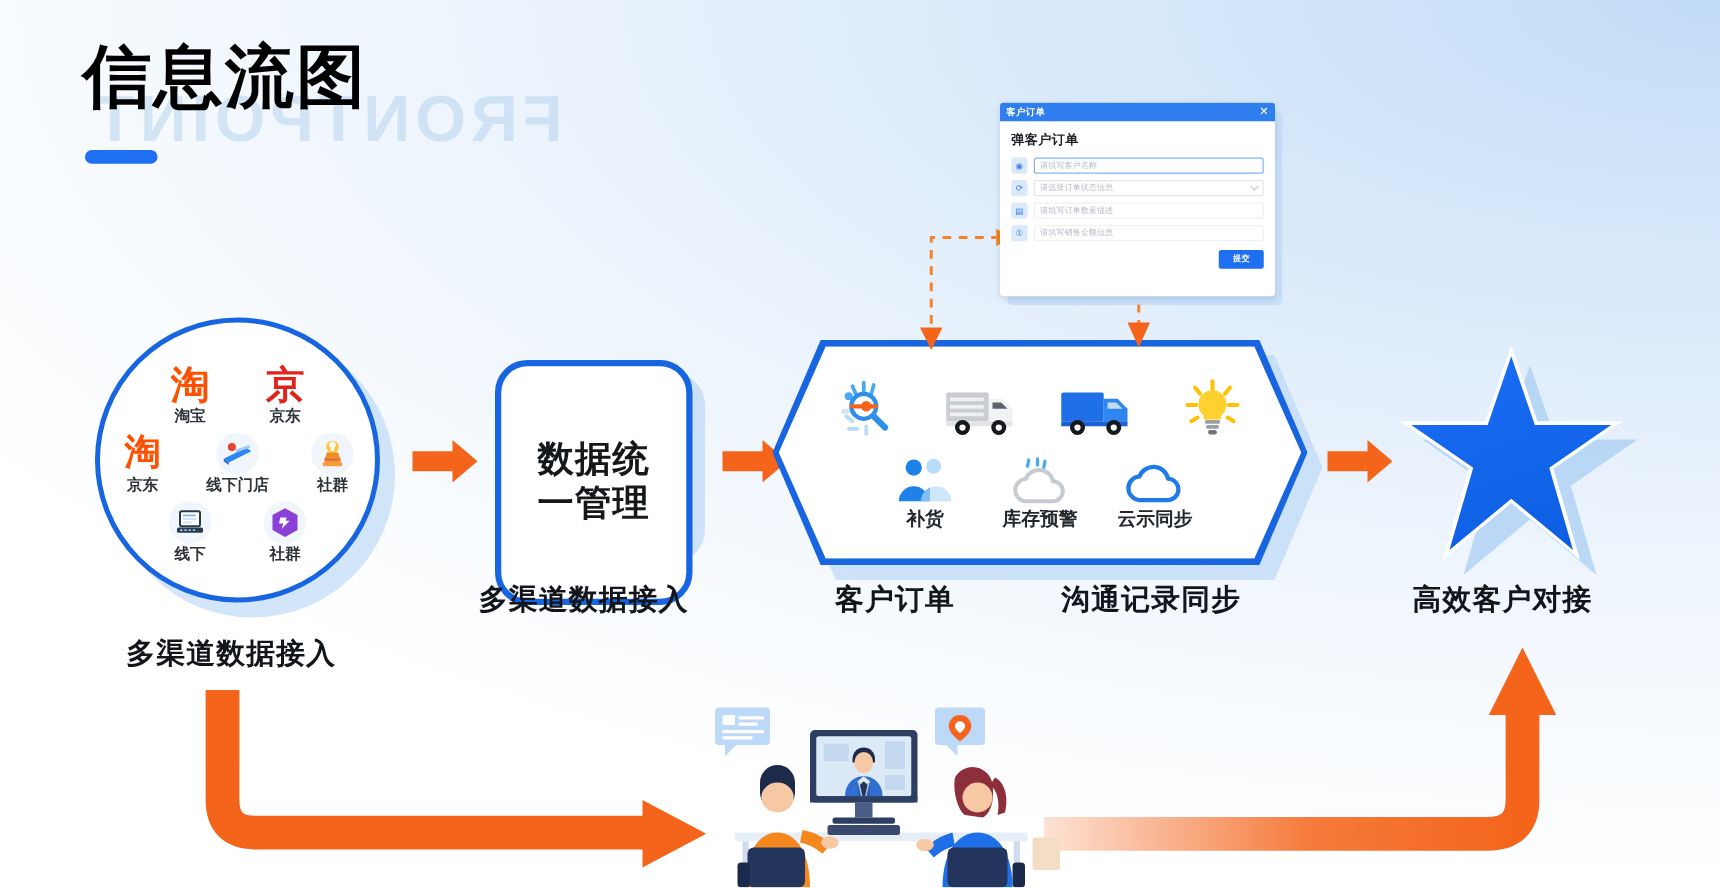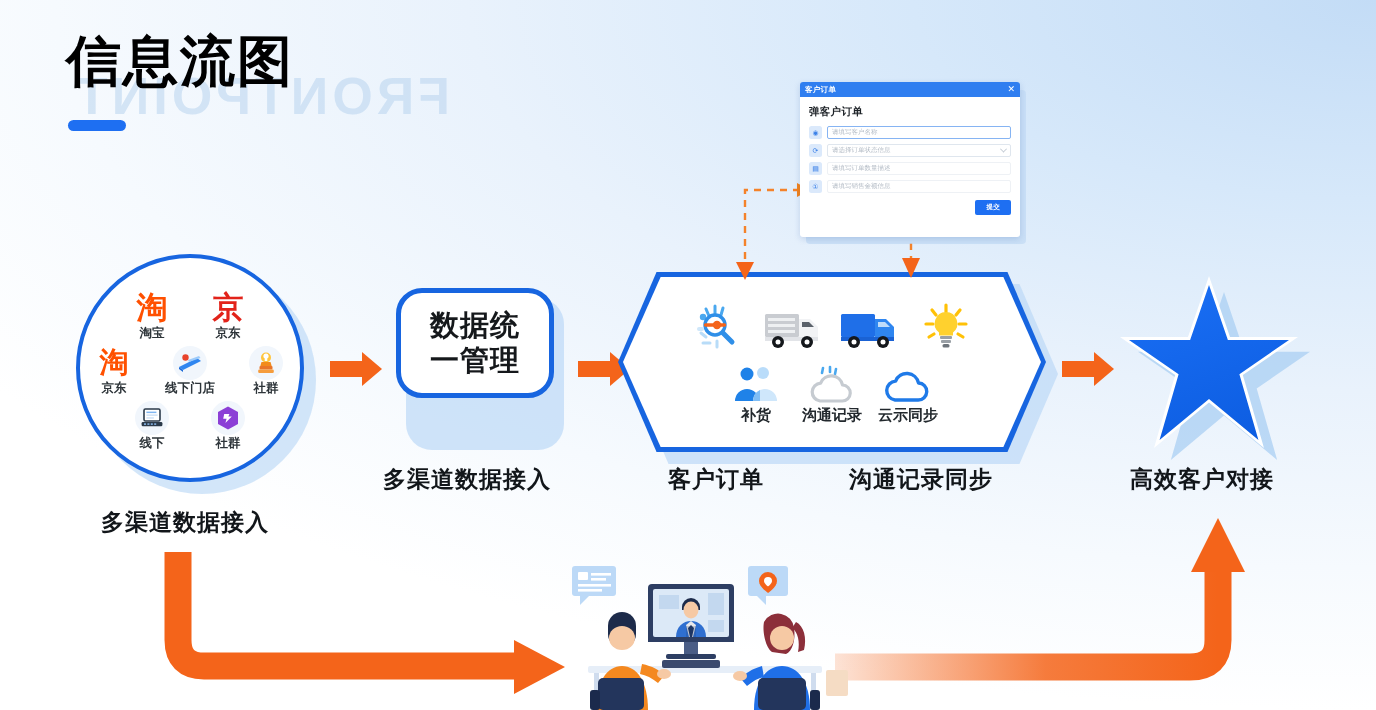--- a/index.html
+++ b/index.html
@@ -56,21 +56,21 @@
   .tb { color:#ff5000; }
   .jd { color:#e2231a; }
 
   
   .box-wrap { position:absolute; left:396px; top:288px; width:168px; height:162px; }
   .box-shadow {
     position:absolute; left:10px; top:10px; width:158px; height:152px;
     border-radius:26px; background:#bcd9f6; opacity:.7;
   }
   .box {
-    position:absolute; left:0; top:0; width:158px; height:110px;
+    position:absolute; left:0; top:0; width:158px; height:196px;
     border-radius:26px; background:#fff; border:5px solid #1765e0;
     display:flex; align-items:center; justify-content:center;
   }
   .box-txt {
     font-size:29px; font-weight:700; color:#15181b;
     text-align:center; line-height:1.22; letter-spacing:1px;
   }
 
   
   .hex-wrap { position:absolute; left:618px; top:272px; width:440px; height:192px; }
@@ -84,21 +84,21 @@
     background:#1765e0;
     clip-path:polygon(9% 0,91% 0,100% 50%,91% 100%,9% 100%,0 50%);
   }
   .hex-inner {
     position:absolute; left:5px; top:5px; width:418px; height:170px;
     background:#fff;
     clip-path:polygon(9% 0,91% 0,100% 50%,91% 100%,9% 100%,0 50%);
     display:flex; flex-direction:column; align-items:center;
     justify-content:center; gap:2px;
   }
-  .hex-row { display:flex; }
+  .hex-row { display:flex; gap:16px; }
   .hx { width:76px; text-align:center; }
   .hx-ico { height:52px; display:flex; align-items:flex-end; justify-content:center; }
   .hx-txt { font-size:15px; font-weight:600; color:#22282d; margin-top:1px; }
 
   
   .star-wrap { position:absolute; left:1120px; top:276px; width:190px; height:186px; }
   .star-shadow {
     position:absolute; left:18px; top:16px; width:172px; height:168px;
     background:#a9cff3; opacity:.75;
     clip-path:polygon(50% 0,61.8% 35.5%,100% 35.5%,69% 57.5%,80.9% 100%,50% 73.5%,19.1% 100%,31% 57.5%,0 35.5%,38.2% 35.5%);
@@ -415,21 +415,21 @@
           <div class="hx-ico">
             <svg width="54" height="40" viewBox="0 0 54 40">
               <g stroke="#4aa8ef" stroke-width="2.6" stroke-linecap="round">
                 <line x1="18" y1="3" x2="17" y2="8"></line>
                 <line x1="25" y1="2" x2="25" y2="7"></line>
                 <line x1="31" y1="4" x2="30" y2="9"></line>
               </g>
               <path d="M15 36 a9 9 0 0 1 0.6-17.9 A11.5 11.5 0 0 1 37.5 20 a8 8 0 0 1 -0.5 16 Z" fill="none" stroke="#c6cbd1" stroke-width="3.2" stroke-linejoin="round"></path>
             </svg>
           </div>
-          <div class="hx-txt">沟通记录</div>
+          <div class="hx-txt">库存预警</div>
         </div>
         <div class="hx">
           <div class="hx-ico">
             <svg width="54" height="40" viewBox="0 0 54 40">
               <path d="M14 35 a9.5 9.5 0 0 1 0.6-18.9 A12 12 0 0 1 37.5 18 a8.4 8.4 0 0 1 -0.5 17 Z" fill="none" stroke="#1f7ae8" stroke-width="3.4" stroke-linejoin="round"></path>
             </svg>
           </div>
           <div class="hx-txt">云示同步</div>
         </div>
       </div>

